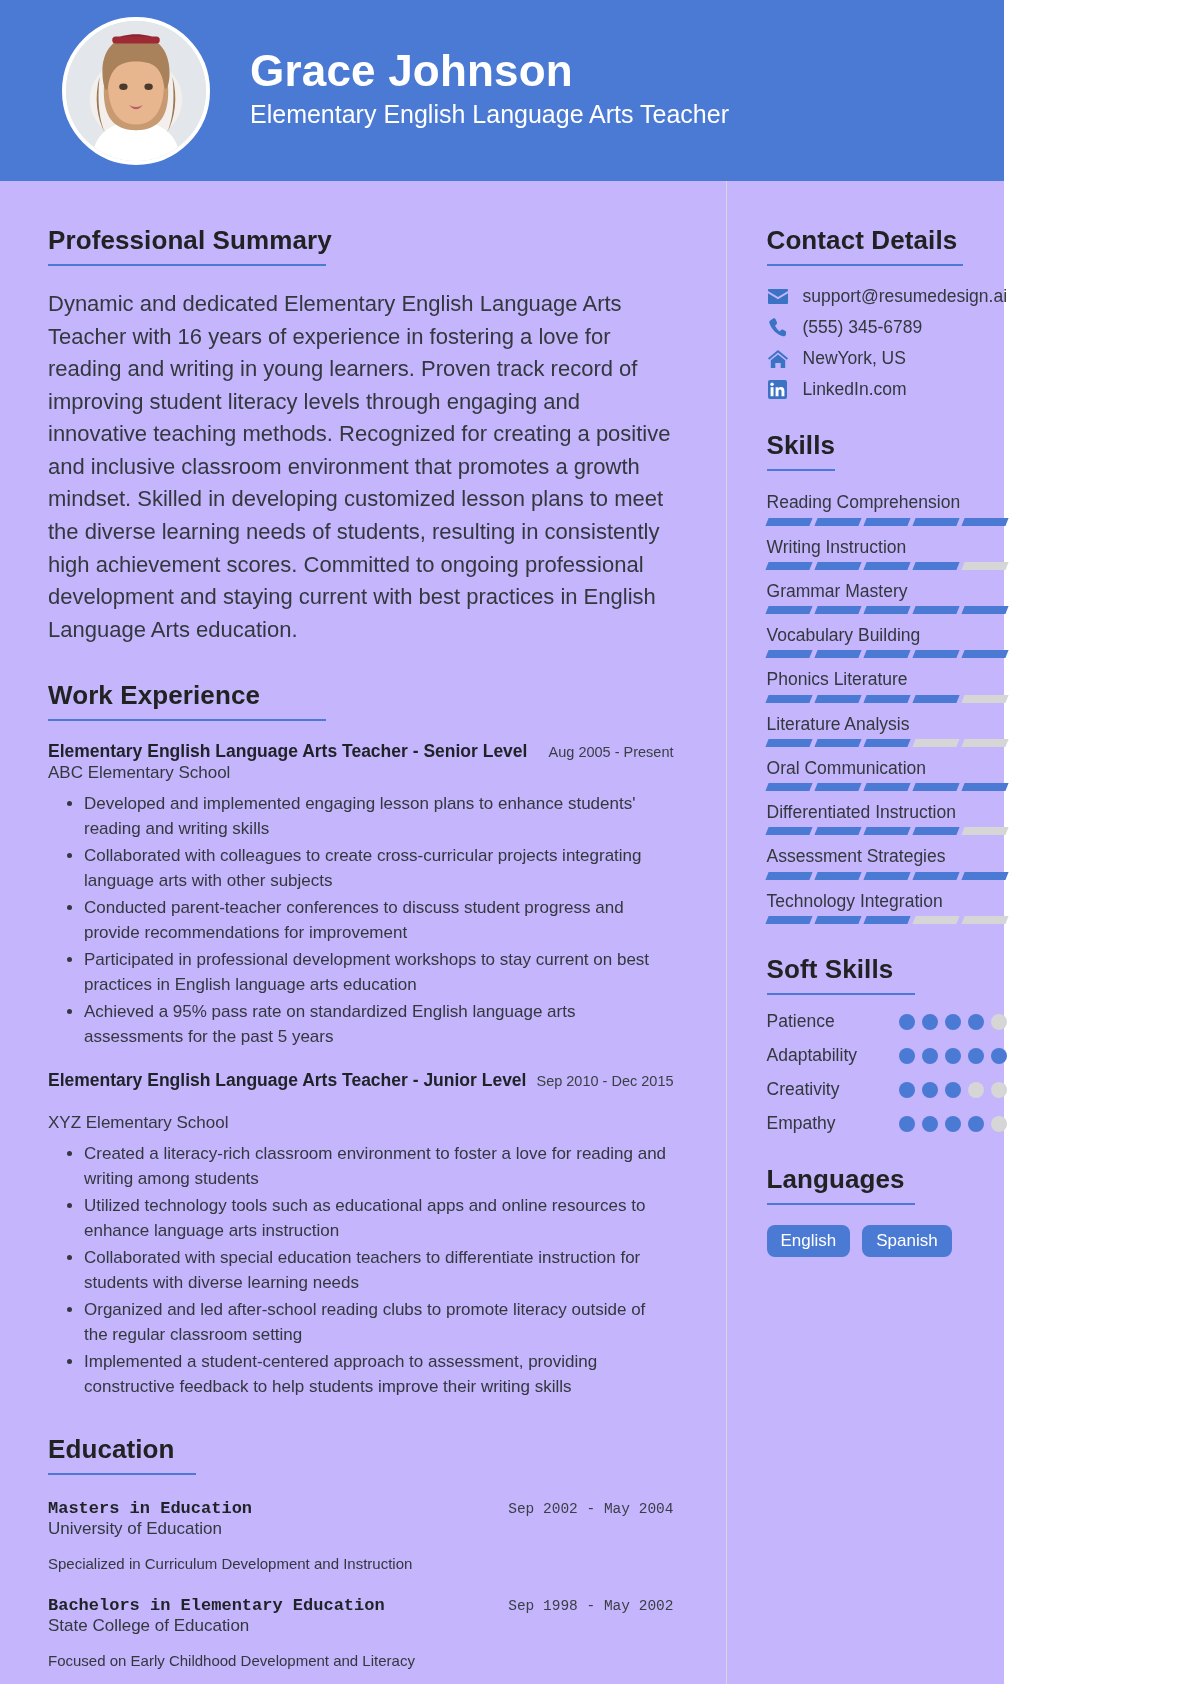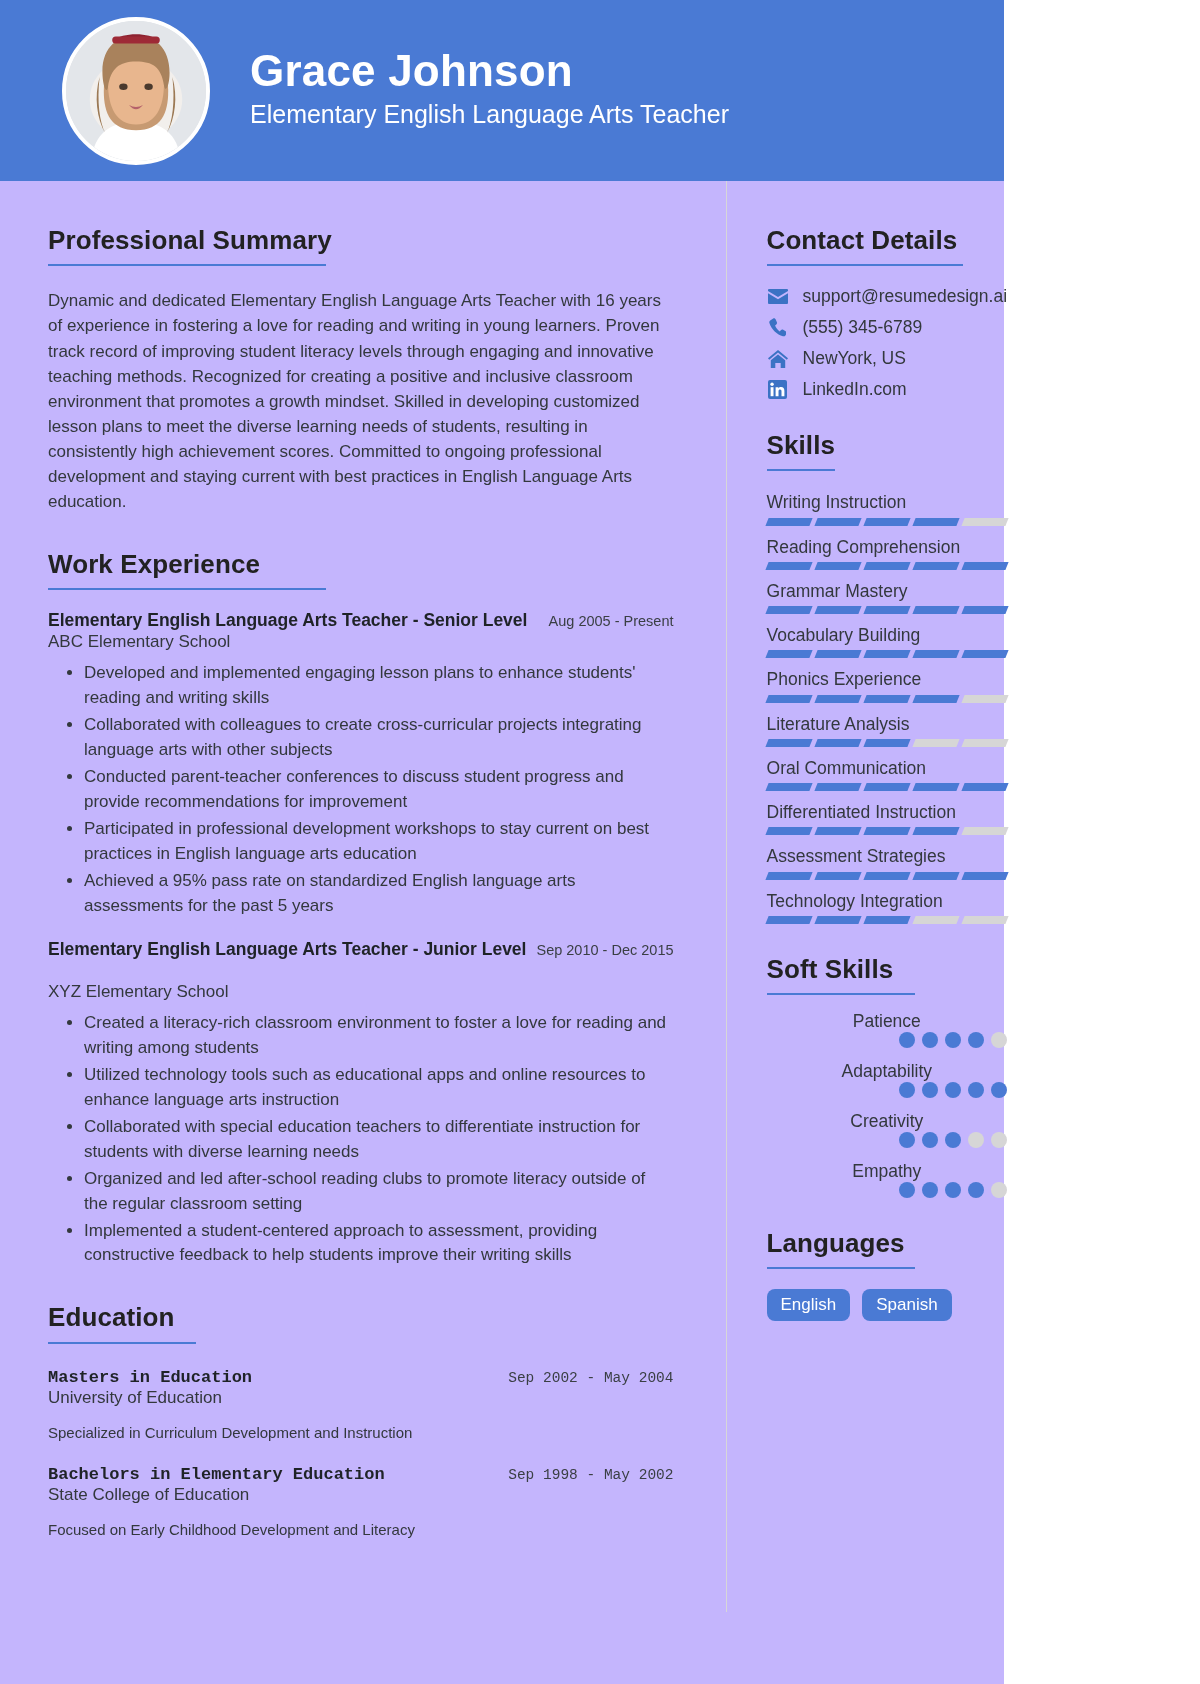--- a/index.html
+++ b/index.html
@@ -77,21 +77,21 @@
   .main-sec { margin-bottom: 34px; }
   .main-sec .sec-rule { width: 278px; }
   .side-sec { margin-bottom: 30px; }
   .side-sec .sec-rule { width: 196px; }
   .sec-rule.short { width: 68px; }
   .sec-rule.medium { width: 148px; }
 
   
   .summary-text {
     margin-top: 22px;
-    font-size: 17px;
+    font-size: 22px;
     line-height: 1.48;
     color: #33383d;
   }
 
   
   .job { margin-top: 20px; }
   .job-head {
     display: flex;
     align-items: baseline;
     justify-content: flex-end;
@@ -174,21 +174,20 @@
     transform: skewX(-22deg);
   }
   .seg.on { background: #4a7ad4; }
 
   
   .soft-list { margin-top: 16px; }
   .soft-row {
     display: flex;
     align-items: center;
     margin-bottom: 13px;
-    flex-direction: column;
   }
   .soft-name { font-size: 17.5px; color: #33383d; }
   .dots { margin-left: auto; display: flex; gap: 7px; }
   .dot {
     width: 16px; height: 16px;
     border-radius: 50%;
     background: #d6d6d6;
   }
   .dot.on { background: #4a7ad4; }
 
@@ -351,61 +350,61 @@
           </div>
 
         </div>
       </div>
 
       <div class="side-sec">
         <div class="sec-title">Skills</div>
         <div class="sec-rule short"></div>
         <div class="skills-list">
             <div class="skill-row">
+              <div class="skill-name">Reading Comprehension</div>
+              <div class="skill-bar">
+                <span class="seg on"></span>
+                <span class="seg on"></span>
+                <span class="seg on"></span>
+                <span class="seg on"></span>
+                <span class="seg on"></span>
+              </div>
+            </div>
+            <div class="skill-row">
               <div class="skill-name">Writing Instruction</div>
               <div class="skill-bar">
                 <span class="seg on"></span>
                 <span class="seg on"></span>
                 <span class="seg on"></span>
                 <span class="seg on"></span>
                 <span class="seg"></span>
               </div>
             </div>
             <div class="skill-row">
-              <div class="skill-name">Reading Comprehension</div>
-              <div class="skill-bar">
-                <span class="seg on"></span>
-                <span class="seg on"></span>
-                <span class="seg on"></span>
-                <span class="seg on"></span>
-                <span class="seg on"></span>
-              </div>
-            </div>
-            <div class="skill-row">
               <div class="skill-name">Grammar Mastery</div>
               <div class="skill-bar">
                 <span class="seg on"></span>
                 <span class="seg on"></span>
                 <span class="seg on"></span>
                 <span class="seg on"></span>
                 <span class="seg on"></span>
               </div>
             </div>
             <div class="skill-row">
               <div class="skill-name">Vocabulary Building</div>
               <div class="skill-bar">
                 <span class="seg on"></span>
                 <span class="seg on"></span>
                 <span class="seg on"></span>
                 <span class="seg on"></span>
                 <span class="seg on"></span>
               </div>
             </div>
             <div class="skill-row">
-              <div class="skill-name">Phonics Experience</div>
+              <div class="skill-name">Phonics Literature</div>
               <div class="skill-bar">
                 <span class="seg on"></span>
                 <span class="seg on"></span>
                 <span class="seg on"></span>
                 <span class="seg on"></span>
                 <span class="seg"></span>
               </div>
             </div>
             <div class="skill-row">
               <div class="skill-name">Literature Analysis</div>

